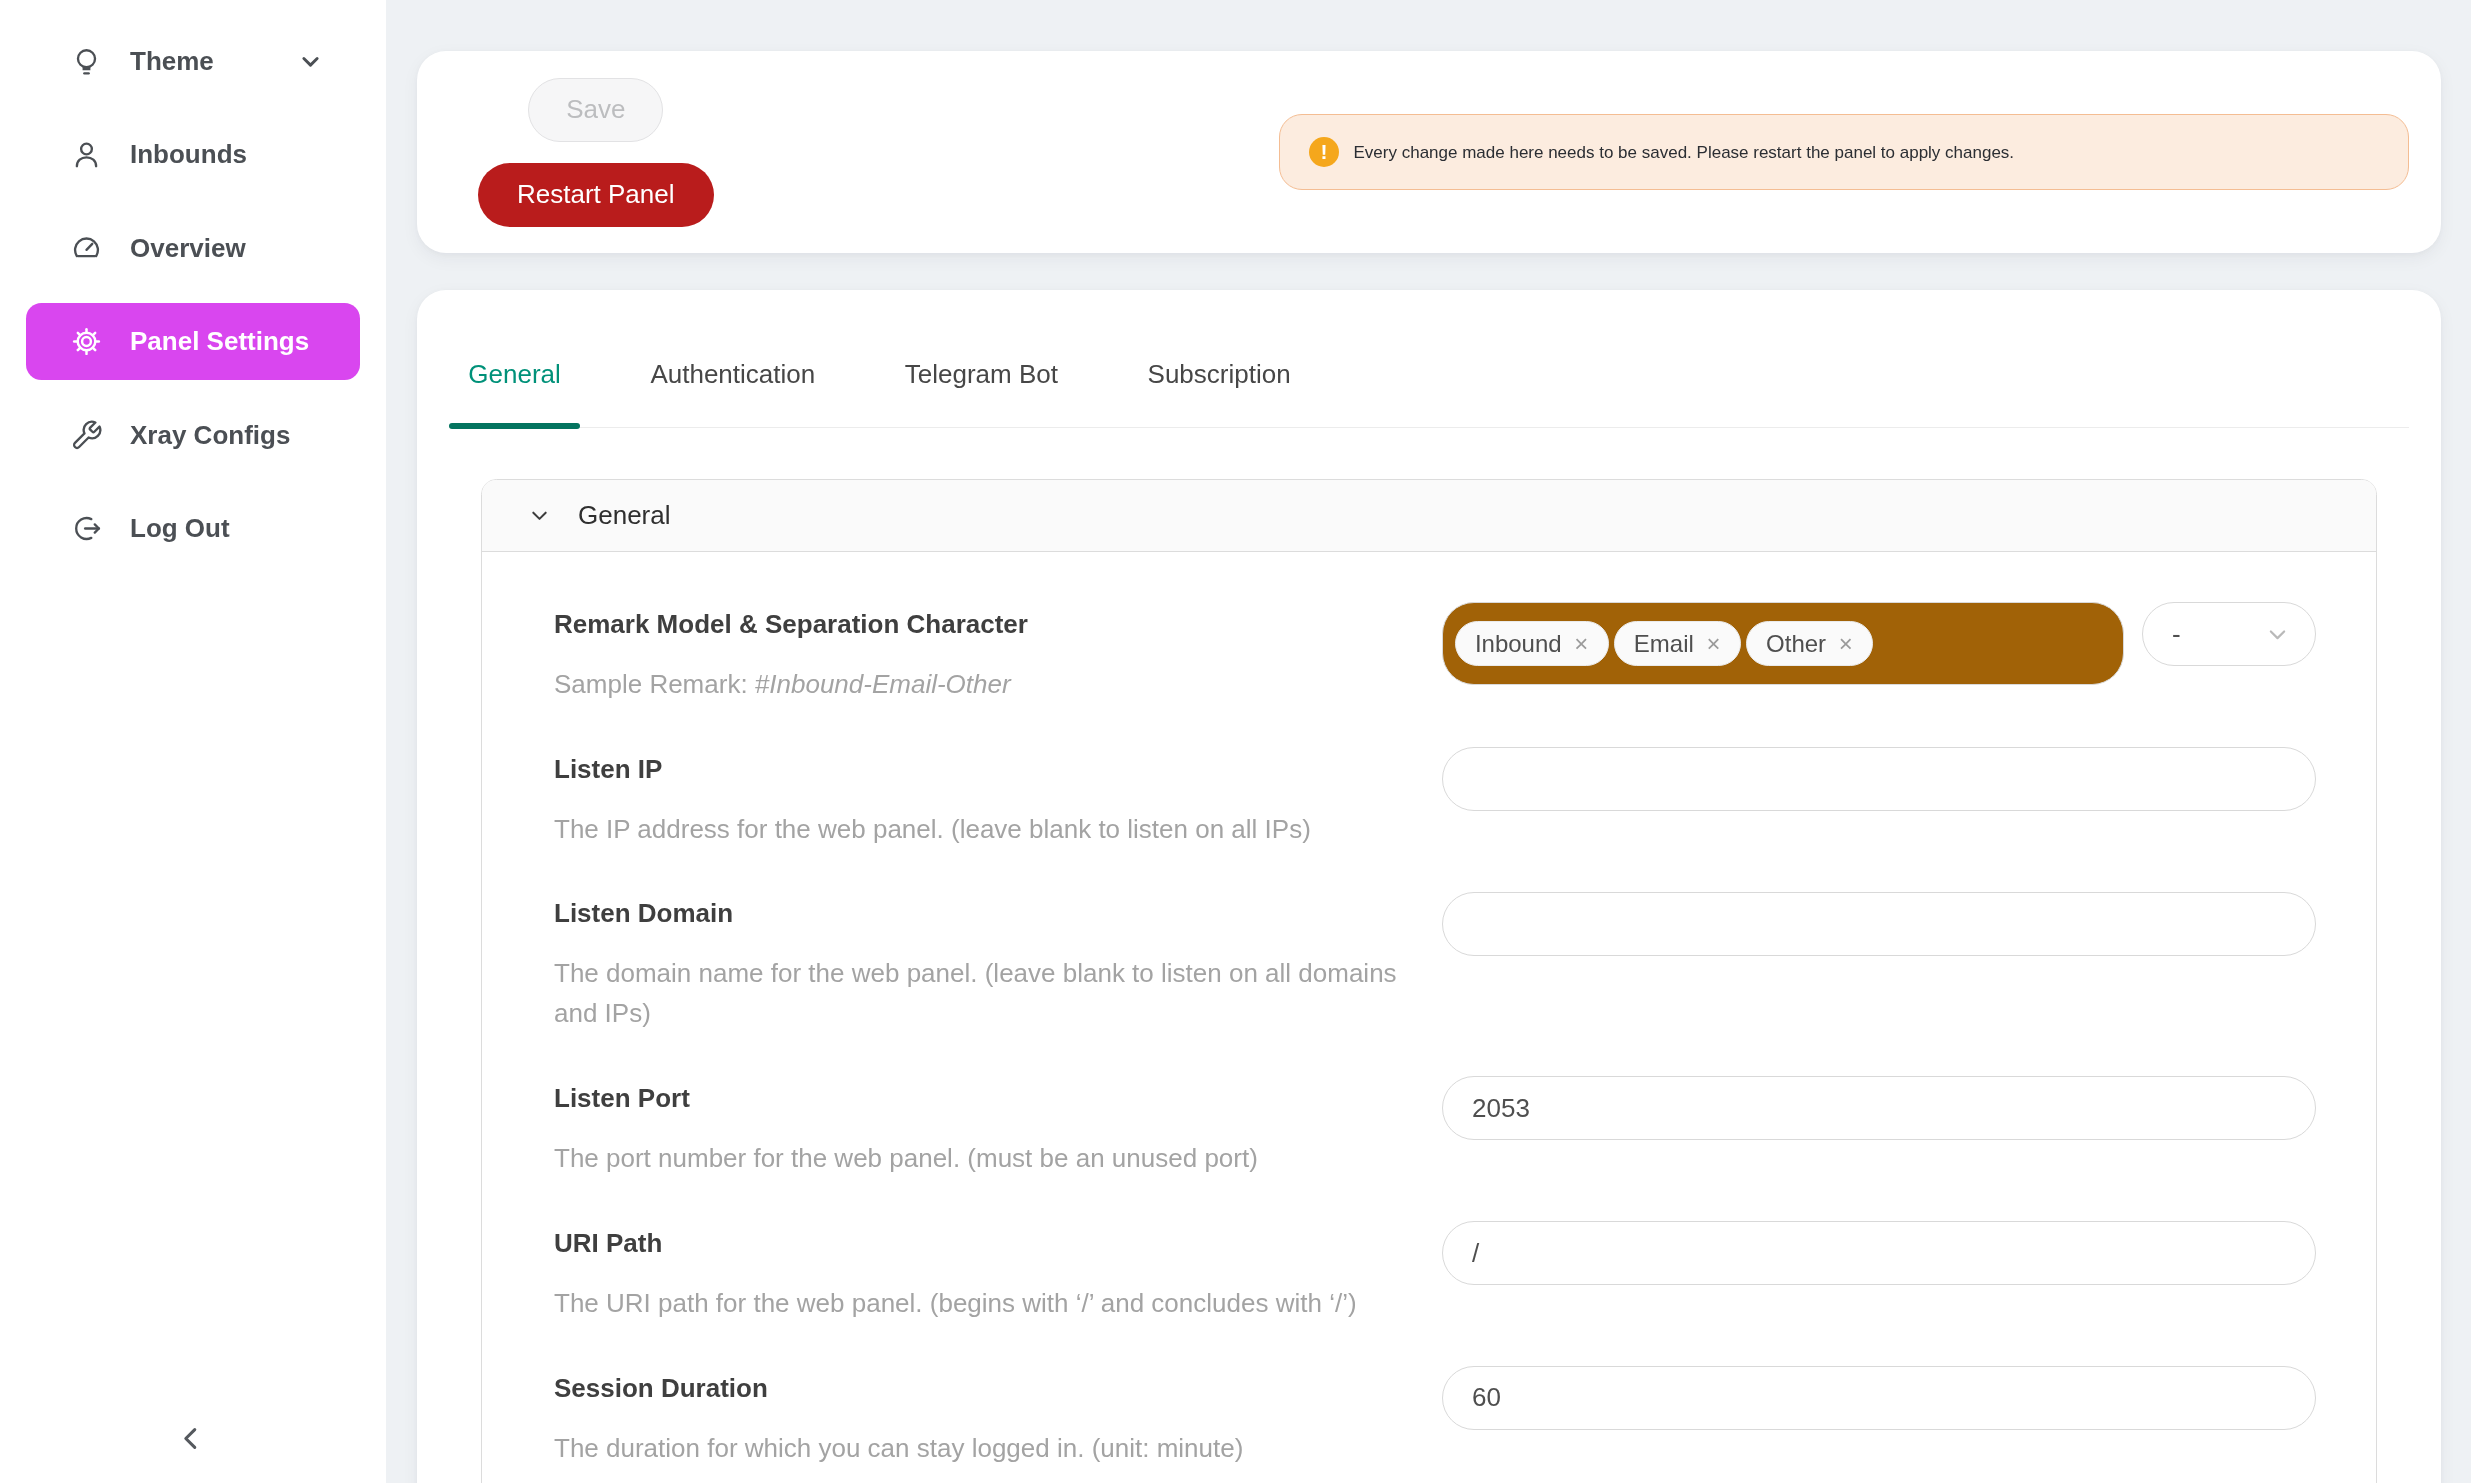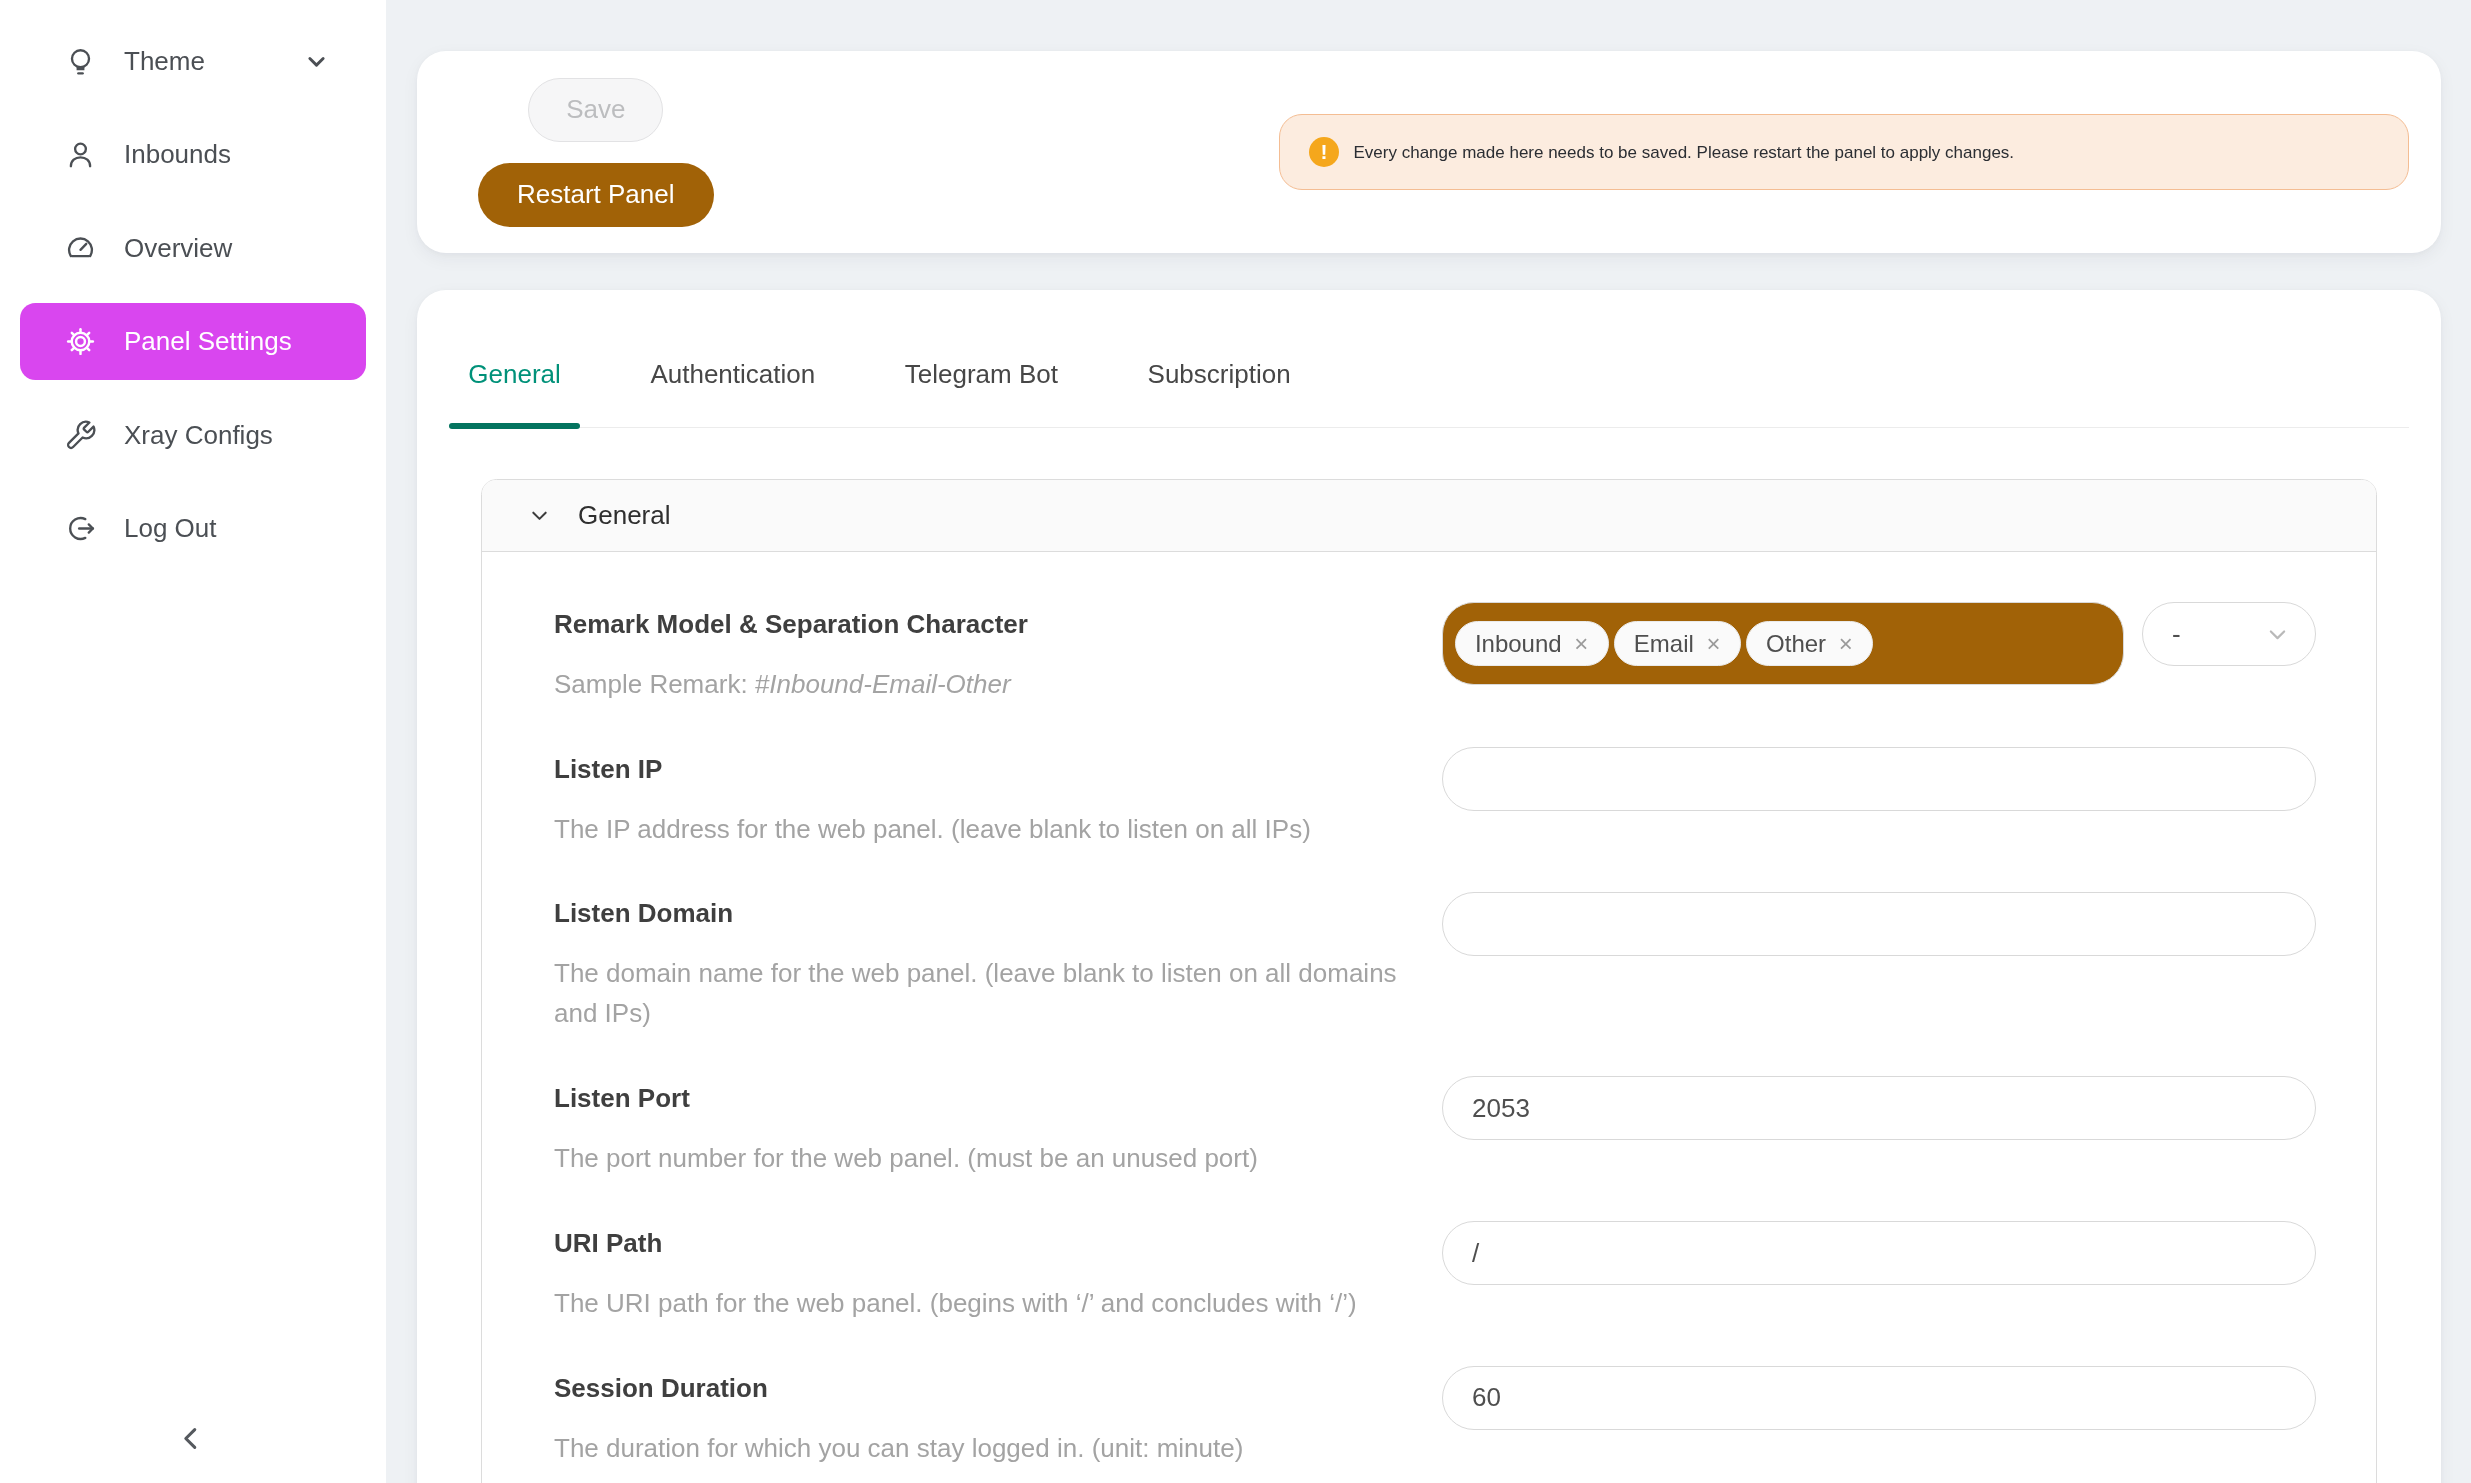--- a/index.html
+++ b/index.html
@@ -9,21 +9,21 @@
     background: #eef1f4;
     color: #3f3f3f;
     display: flex;
   }
 
   
   .sidebar {
     width: 386px; height: 1483px; background: #ffffff;
     flex: 0 0 386px; position: relative;
   }
-  .menu { padding: 23px 20px 0; }
+  .menu { padding: 23px 26px 0; font-weight: bold; }
   .menu-item {
     height: 77px; margin-bottom: 16.4px; border-radius: 15.4px;
     display: flex; align-items: center;
     padding: 0 35px 0 44px;
     font-size: 26px; color: #4b4f54; cursor: pointer;
   }
   .menu-item svg { width: 33px; height: 33px; margin-right: 27px; flex: 0 0 33px; }
   .menu-item.active { background: #d946ef; color: #ffffff; }
   .menu-chevron { margin-left: auto; }
   .menu-chevron svg { width: 29px; height: 29px; margin-right: 0; }
@@ -46,21 +46,21 @@
   .toolbar-buttons { display: flex; gap: 21px; align-items: center; flex-direction: column; }
   .btn {
     height: 64px; border-radius: 32px; font-size: 26px;
     font-family: "Liberation Sans", sans-serif; cursor: pointer;
   }
   .btn-save {
     padding: 0 37px; background: #f6f6f7; border: 1.9px solid #e2e2e4; color: #bcbdbf;
     cursor: not-allowed;
   }
   .btn-restart {
-    padding: 8px 39px; background: #a16207; border: none; color: #ffffff; font-weight: 500;
+    padding: 8px 39px; background: #b91c1c; border: none; color: #ffffff; font-weight: 500;
   }
 
   .alert {
     width: 1130px; background: #fcecdf; border: 1.9px solid #f4bd93;
     border-radius: 23px; padding: 16.4px 29px 16.4px 29px;
     display: flex; align-items: flex-start; gap: 14.5px;
   }
   .alert-icon {
     width: 30px; height: 30px; border-radius: 50%; background: #f5a71c;
     color: #ffffff; font-size: 21px; font-weight: bold;

